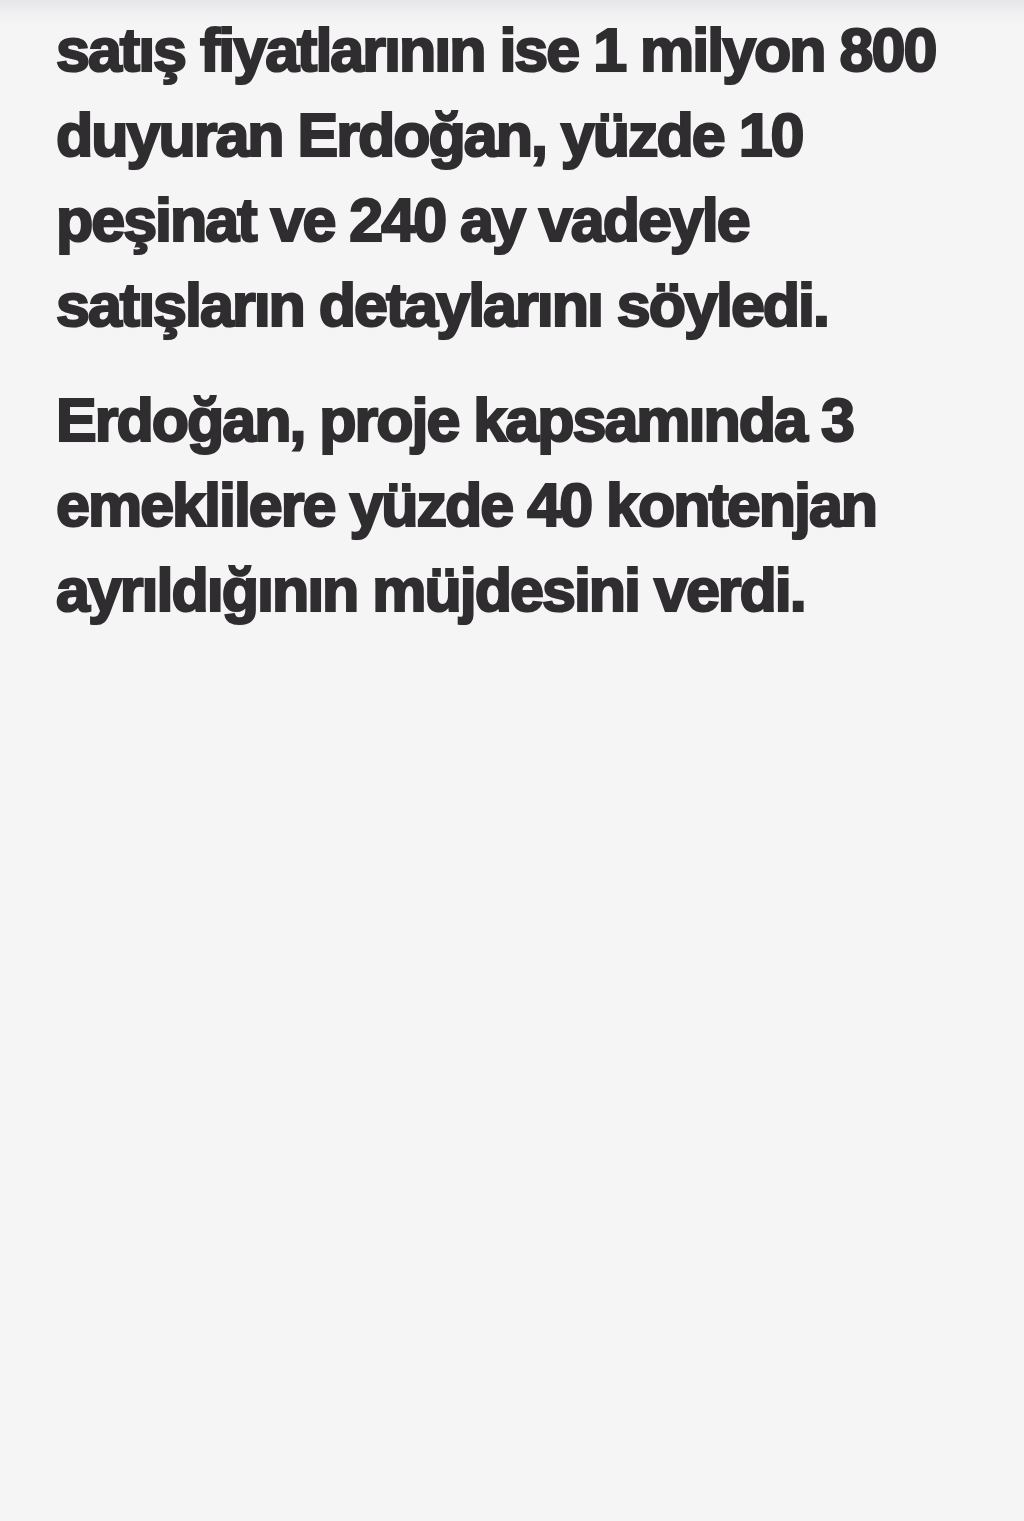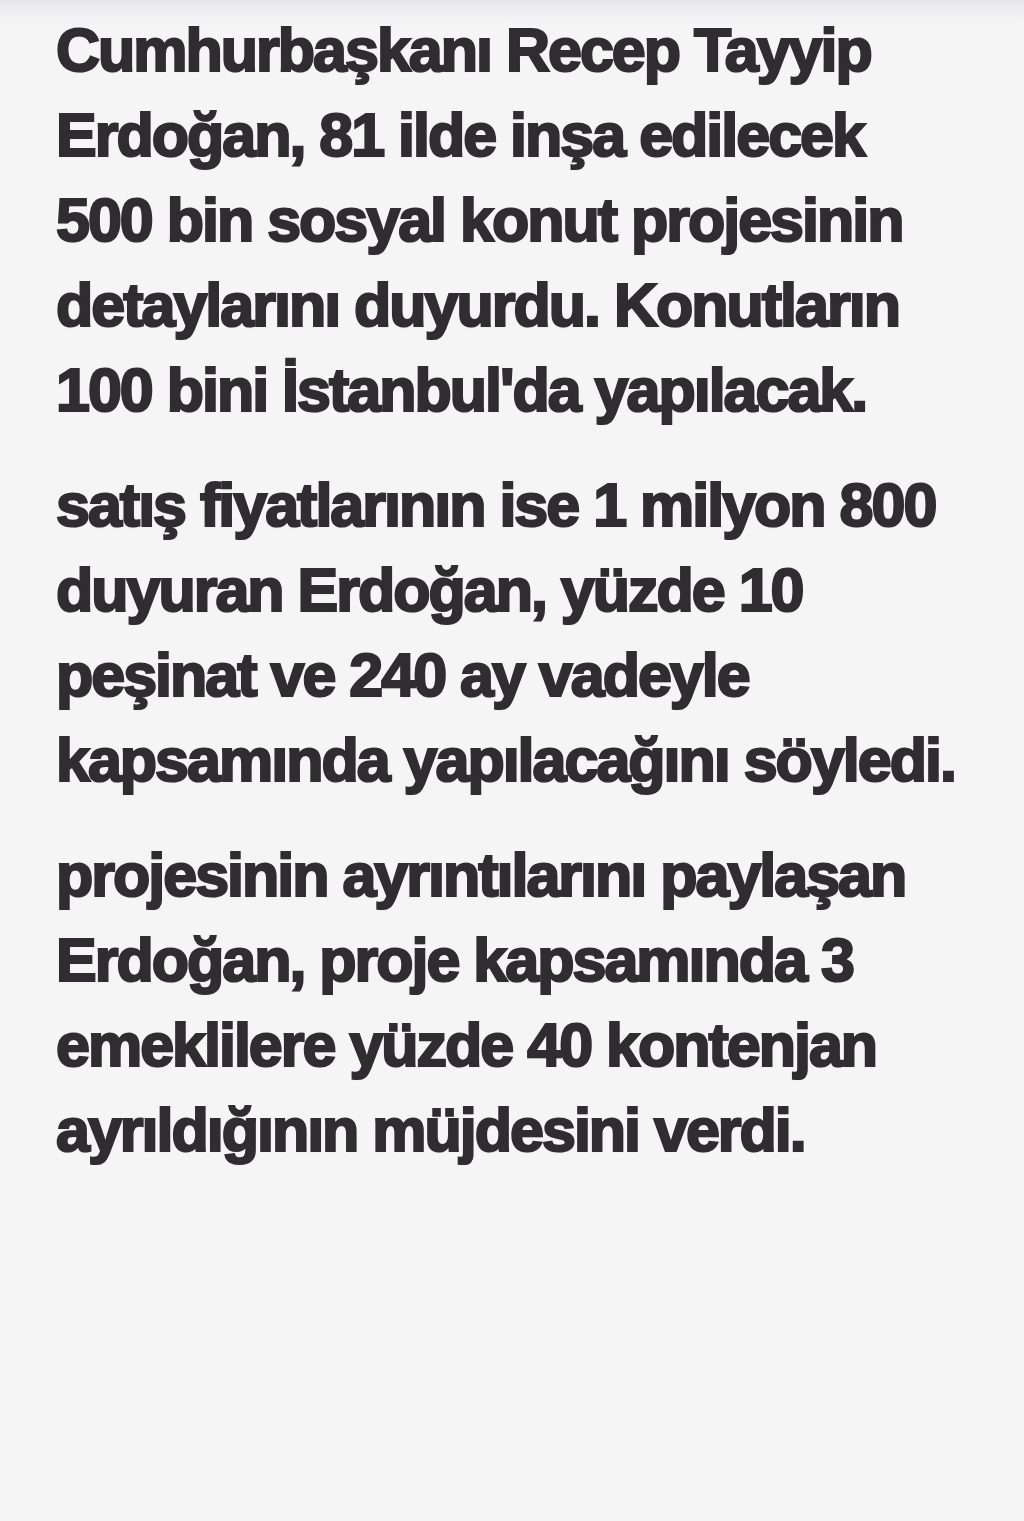--- a/index.html
+++ b/index.html
@@ -39,35 +39,27 @@
     white-space: pre;
   }
 </style>
 </head>
 <body>
 
 <div class="top-shade"></div>
 
 <div class="article">
 
-  <div class="paragraph">
-    <div class="line">Cumhurbaşkanı Recep Tayyip</div>
-    <div class="line">Erdoğan, 81 ilde inşa edilecek</div>
-    <div class="line">500 bin sosyal konut projesinin</div>
-    <div class="line">detaylarını duyurdu. Konutların</div>
-    <div class="line">100 bini İstanbul'da yapılacak.</div>
-  </div>
 
   <div class="paragraph">
     <div class="line">satış fiyatlarının ise 1 milyon 800</div>
     <div class="line">duyuran Erdoğan, yüzde 10</div>
     <div class="line">peşinat ve 240 ay vadeyle</div>
-    <div class="line">kapsamında yapılacağını söyledi.</div>
+    <div class="line">satışların detaylarını söyledi.</div>
   </div>
 
   <div class="paragraph">
-    <div class="line">projesinin ayrıntılarını paylaşan</div>
     <div class="line">Erdoğan, proje kapsamında 3</div>
     <div class="line">emeklilere yüzde 40 kontenjan</div>
     <div class="line">ayrıldığının müjdesini verdi.</div>
   </div>
 
 </div>
 
 </body></html>

